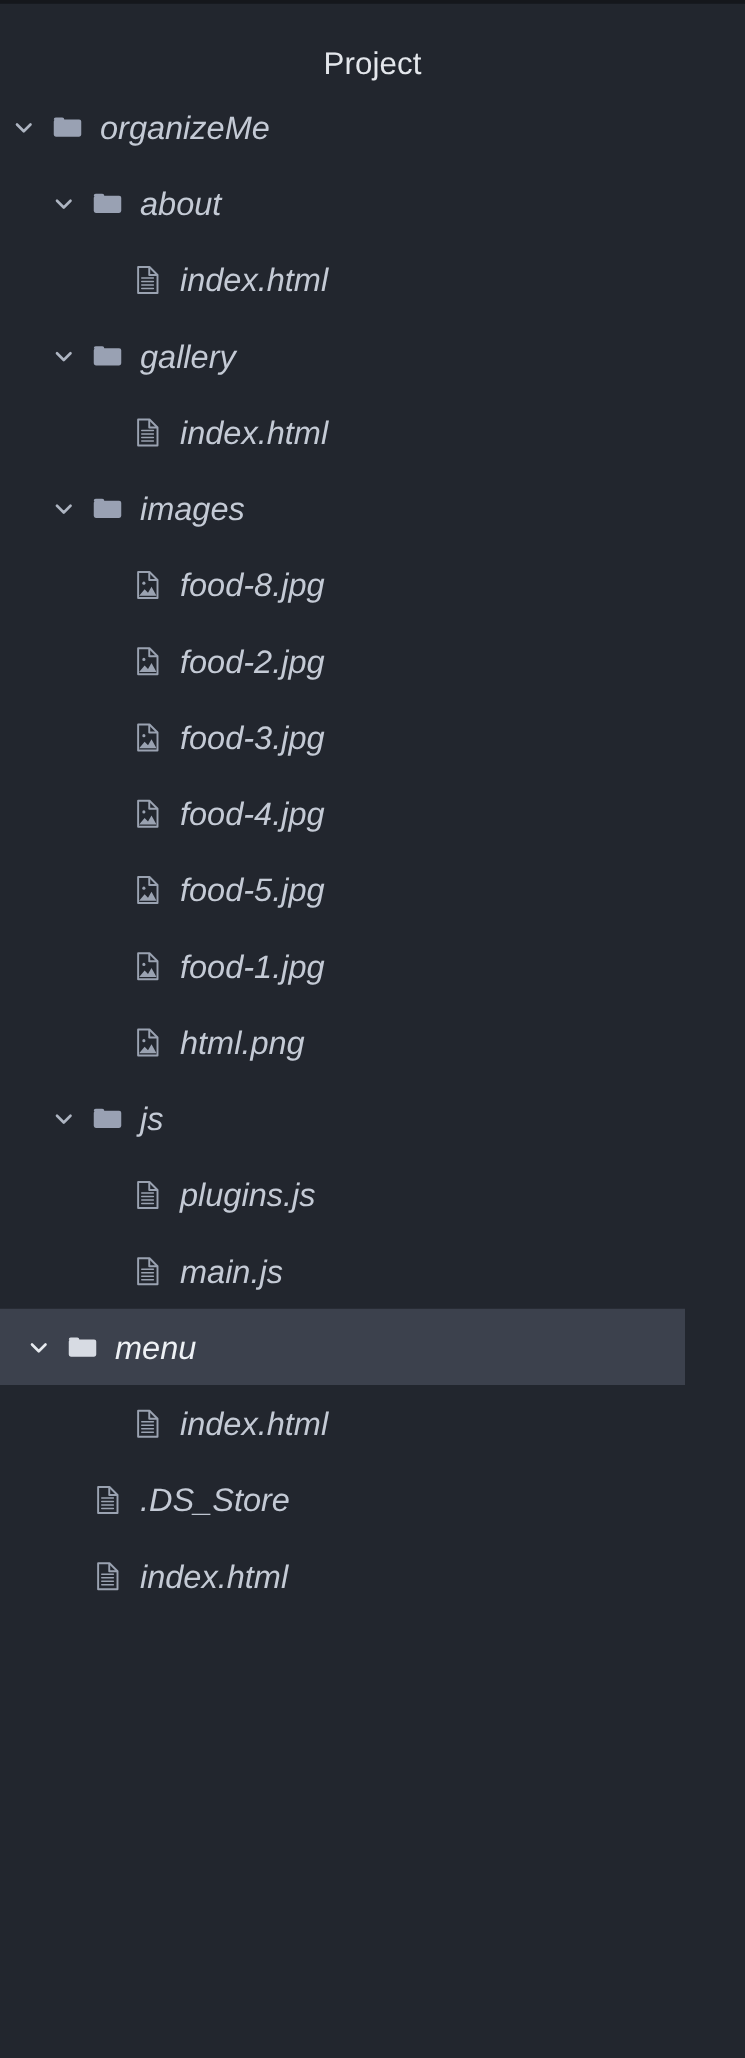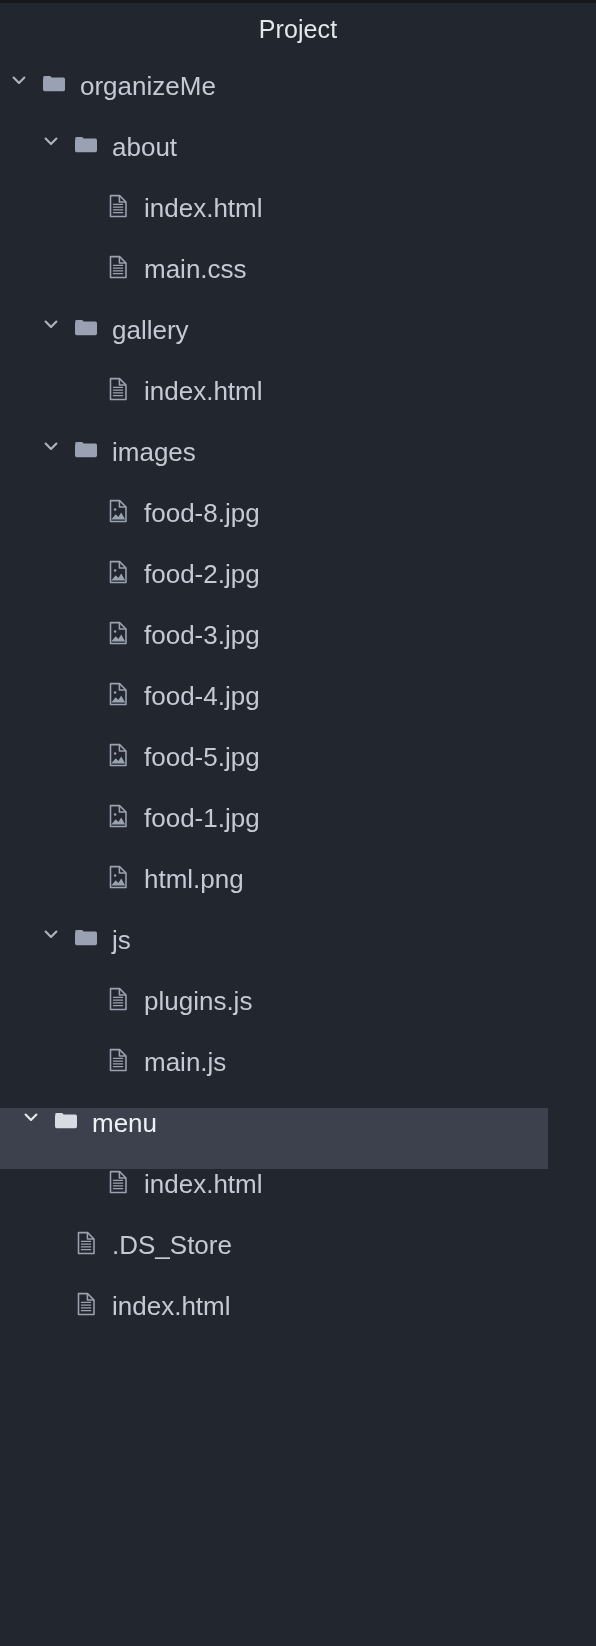--- a/index.html
+++ b/index.html
@@ -15,34 +15,36 @@
     background:#22262e;
     border-top:3px solid #15171c;
     box-sizing:border-box;
   }
   #panel-title{
     width:100%;
     text-align:center;
     color:#e3e6eb;
     font-size:25px;
     line-height:25px;
-    padding-top:14px;
+    padding-top:36px;
     letter-spacing:0.1px;
     -webkit-font-smoothing:antialiased;
   }
   #tree{
     position:absolute;
     left:0;top:68px;width:596px;
   }
   .row{
     position:relative;
     height:61px;
     display:flex;
+    align-items:center;
     box-sizing:border-box;
     width:548px;
+    font-style:italic;
   }
   .row.selected{background:#3c414d;padding-left:22px;}
   .chev{
     width:18px;height:18px;
     flex:0 0 18px;
     display:block;
     position:relative;
   }
   .chev svg{display:block;}
   .chev-spacer{width:18px;flex:0 0 18px;display:block;}
@@ -105,31 +107,20 @@
         <span class="chev-spacer"></span>
         <span class="ico">
           <svg width="26" height="26" viewBox="0 0 26 26" aria-hidden="true">
             <path d="M5.5 2.6 h9.1 L21 9 v14.4 H5.5 Z" fill="none" stroke="#9aa2b1" stroke-width="1.55" stroke-linejoin="round"></path>
             <path d="M14.4 2.6 V9 H21" fill="none" stroke="#9aa2b1" stroke-width="1.55" stroke-linejoin="round"></path>
             <path d="M8.4 11.3 h9.3 M8.4 14.1 h9.3 M8.4 16.9 h9.3 M8.4 19.7 h9.3" stroke="#9aa2b1" stroke-width="1.2" stroke-linecap="round"></path>
           </svg>
         </span>
         <span class="label">index.html</span>
       </div>
-      <div class="row d2 file">
-        <span class="chev-spacer"></span>
-        <span class="ico">
-          <svg width="26" height="26" viewBox="0 0 26 26" aria-hidden="true">
-            <path d="M5.5 2.6 h9.1 L21 9 v14.4 H5.5 Z" fill="none" stroke="#9aa2b1" stroke-width="1.55" stroke-linejoin="round"></path>
-            <path d="M14.4 2.6 V9 H21" fill="none" stroke="#9aa2b1" stroke-width="1.55" stroke-linejoin="round"></path>
-            <path d="M8.4 11.3 h9.3 M8.4 14.1 h9.3 M8.4 16.9 h9.3 M8.4 19.7 h9.3" stroke="#9aa2b1" stroke-width="1.2" stroke-linecap="round"></path>
-          </svg>
-        </span>
-        <span class="label">main.css</span>
-      </div>
       <div class="row d1 folder">
         <span class="chev">
           <svg width="18" height="18" viewBox="0 0 18 18" aria-hidden="true">
             <path d="M3.6 6.6 L9 12 L14.4 6.6" fill="none" stroke="#aeb5c2" stroke-width="2.1" stroke-linecap="round" stroke-linejoin="round"></path>
           </svg>
         </span>
         <span class="ico">
           <svg width="26" height="26" viewBox="0 0 26 26" aria-hidden="true">
             <path d="M2 6.5 a1.6 1.6 0 0 1 1.6-1.6 h5.2 a1.6 1.6 0 0 1 1.6 1.6 v0.9 h-6.8 z" fill="#99a1b3"></path>
             <path d="M2 8.2 a1.7 1.7 0 0 1 1.7-1.7 h18.6 a1.7 1.7 0 0 1 1.7 1.7 v10.4 a1.7 1.7 0 0 1 -1.7 1.7 h-18.6 a1.7 1.7 0 0 1 -1.7 -1.7 z" fill="#99a1b3"></path>

